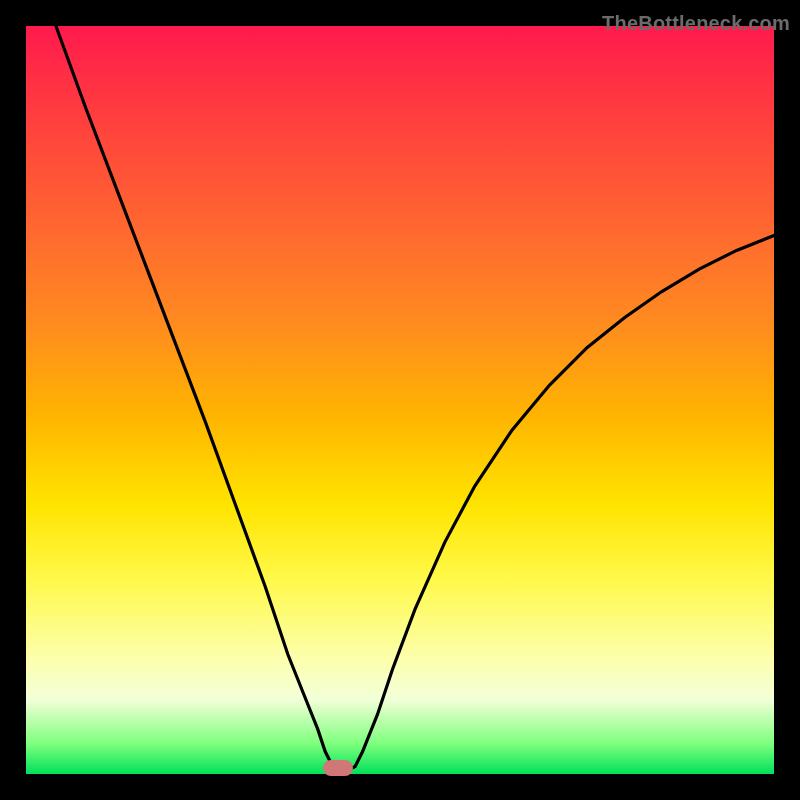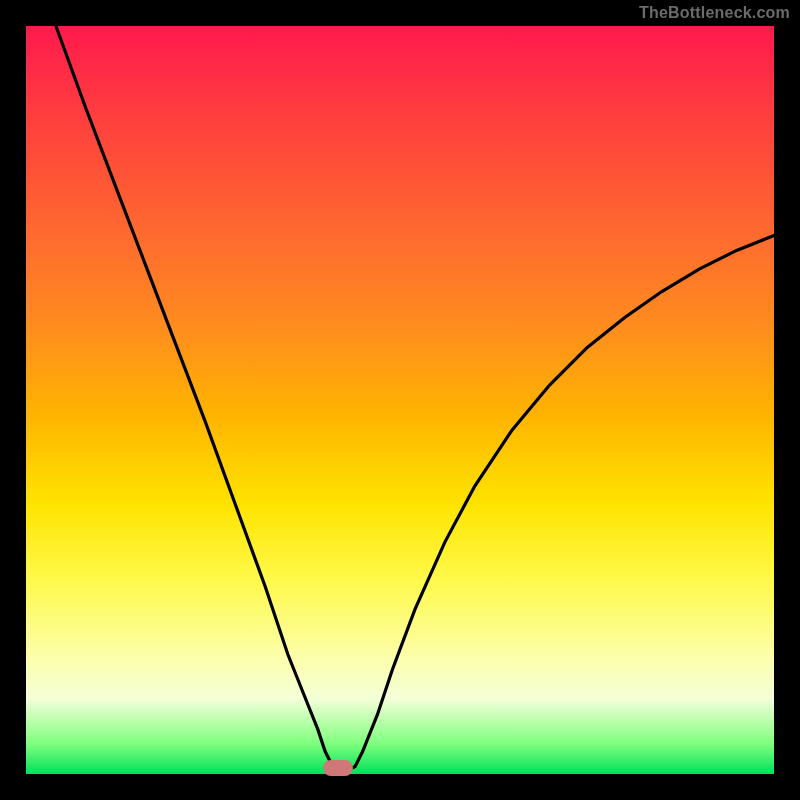--- a/index.html
+++ b/index.html
@@ -48,23 +48,23 @@
     position: absolute;
     width: 30px;
     height: 16px;
     border-radius: 8px;
     background: #d07878;
     transform: translate(-50%, -50%);
   }
   .watermark {
     position: absolute;
     right: 10px;
-    top: 4px;
+    top: 12px;
     color: #6b6b6b;
-    font-size: 16px;
+    font-size: 20px;
     font-weight: 600;
     letter-spacing: 0.2px;
   }
 </style>
 </head>
 <body>
 
 <div class="frame">
   <div class="plot">
     <svg class="curve" viewBox="0 0 748 748" preserveAspectRatio="none">

